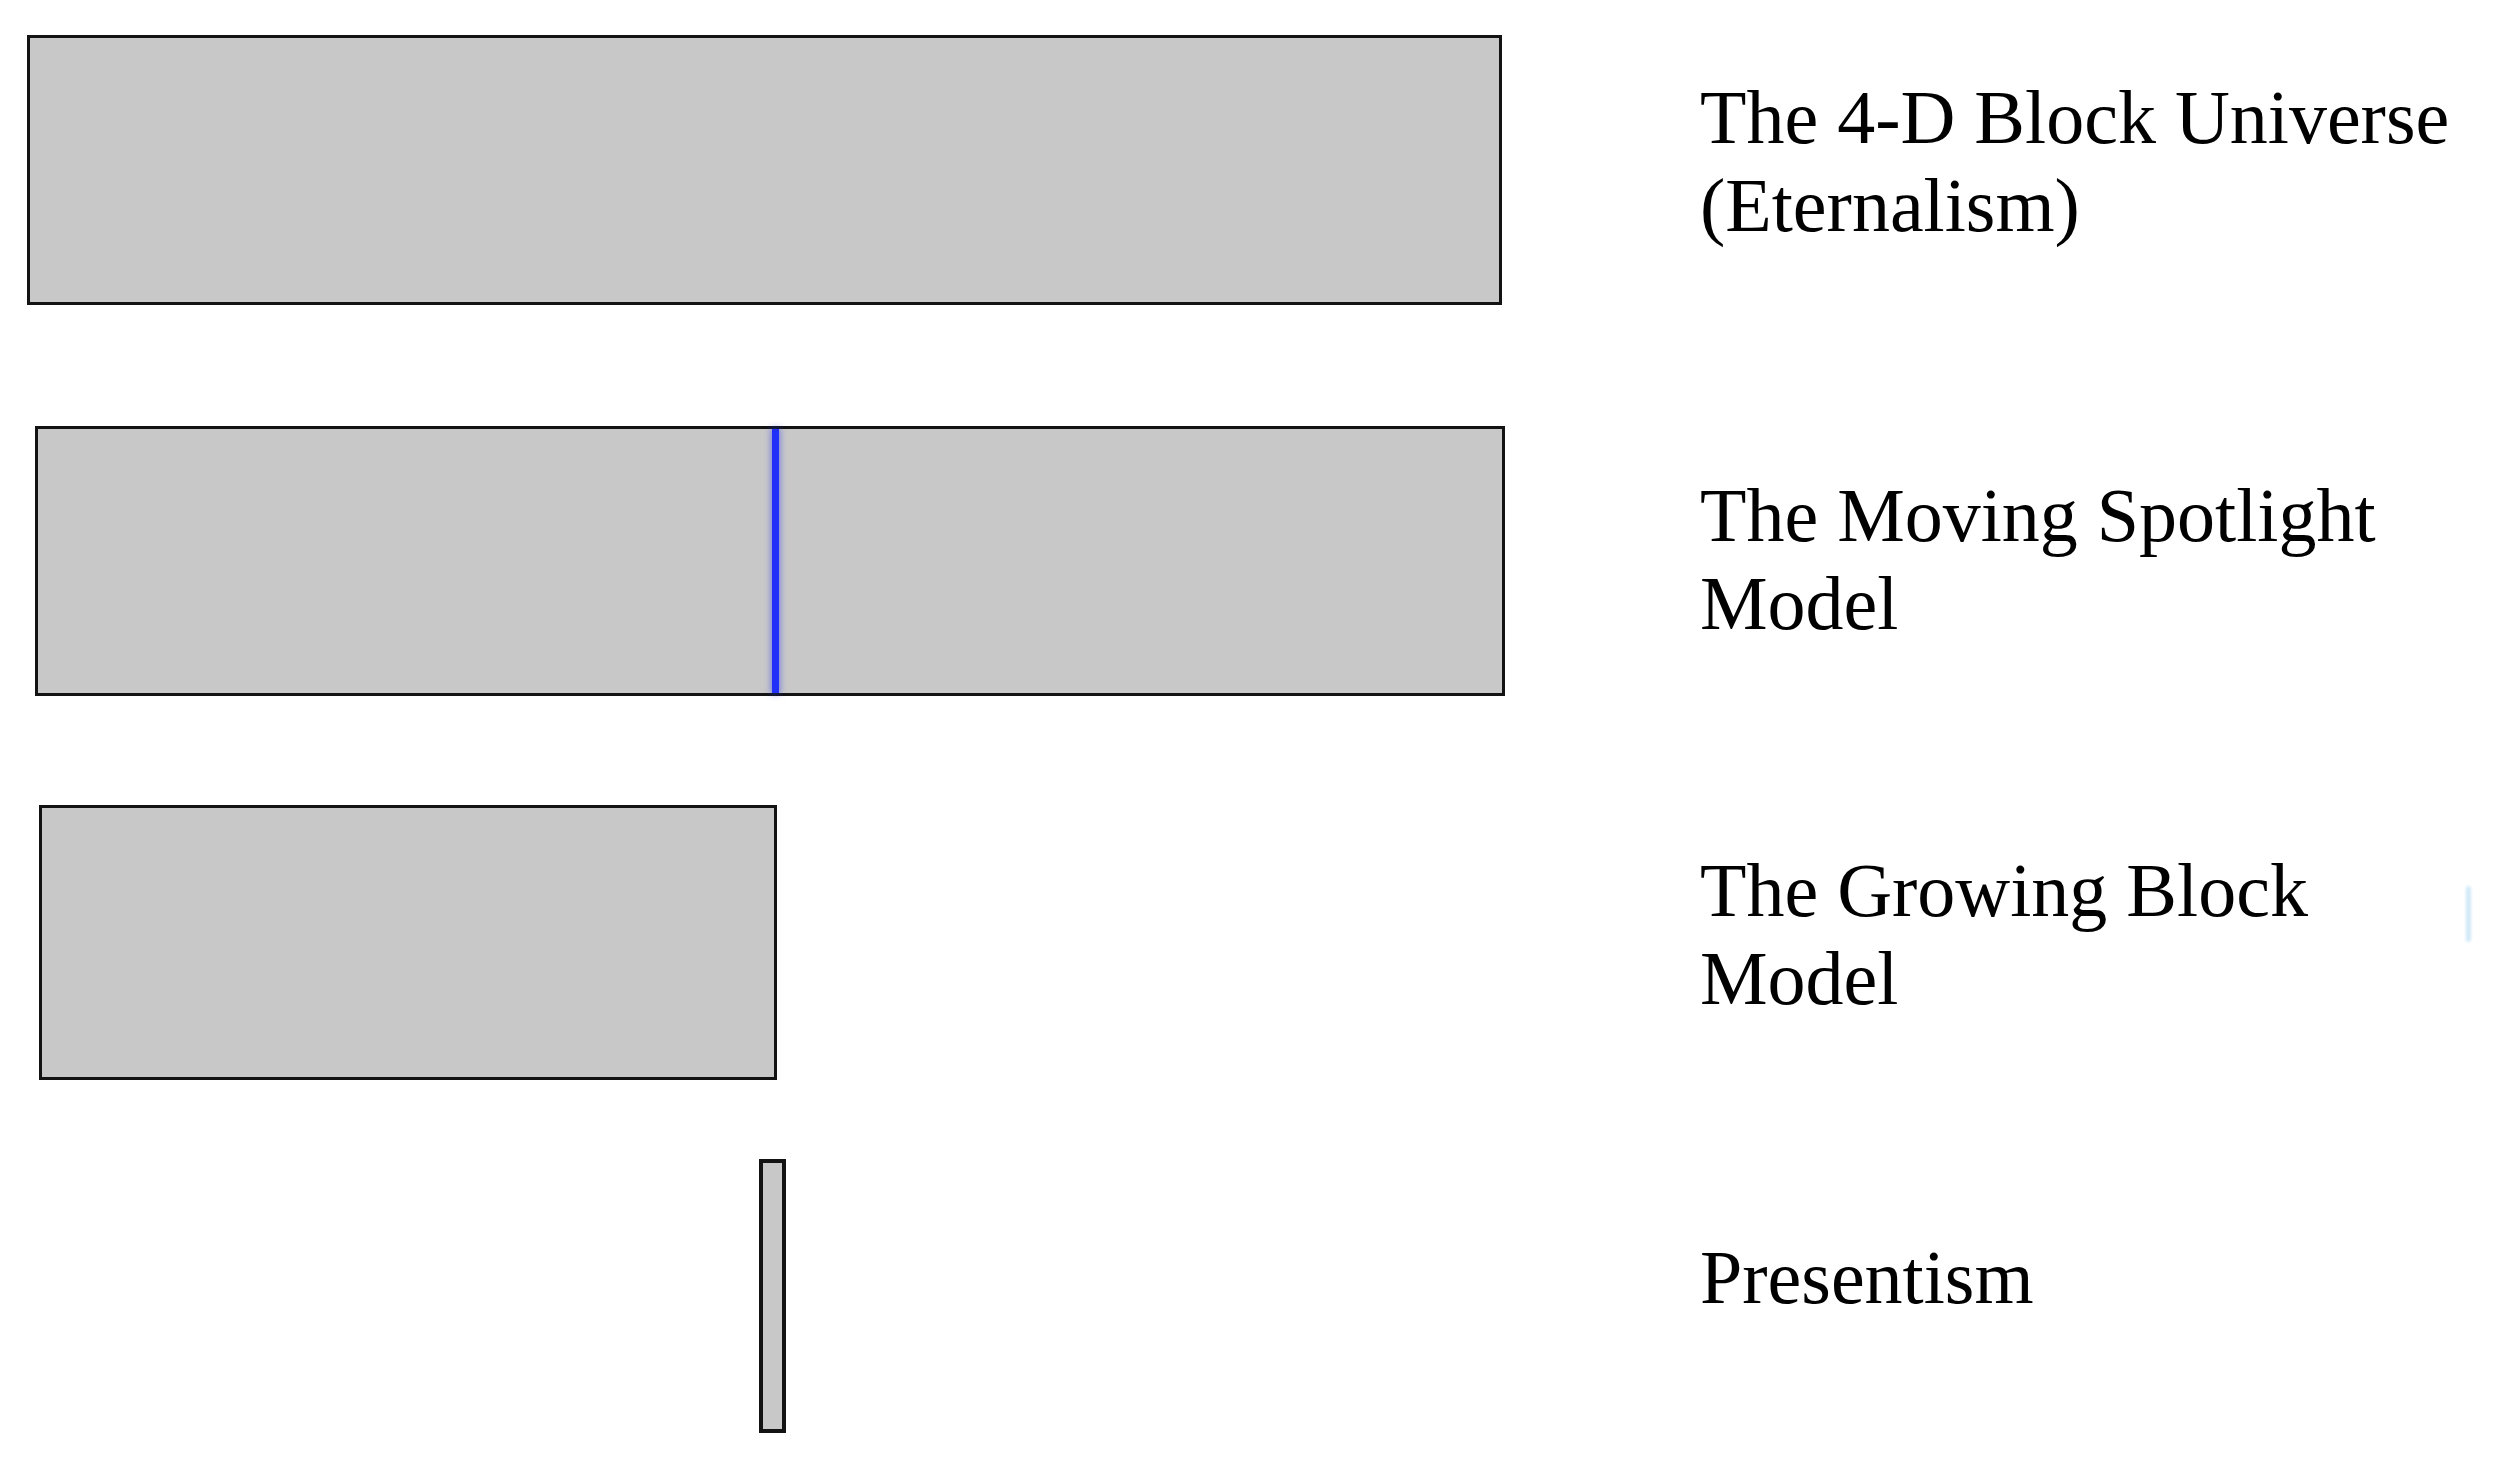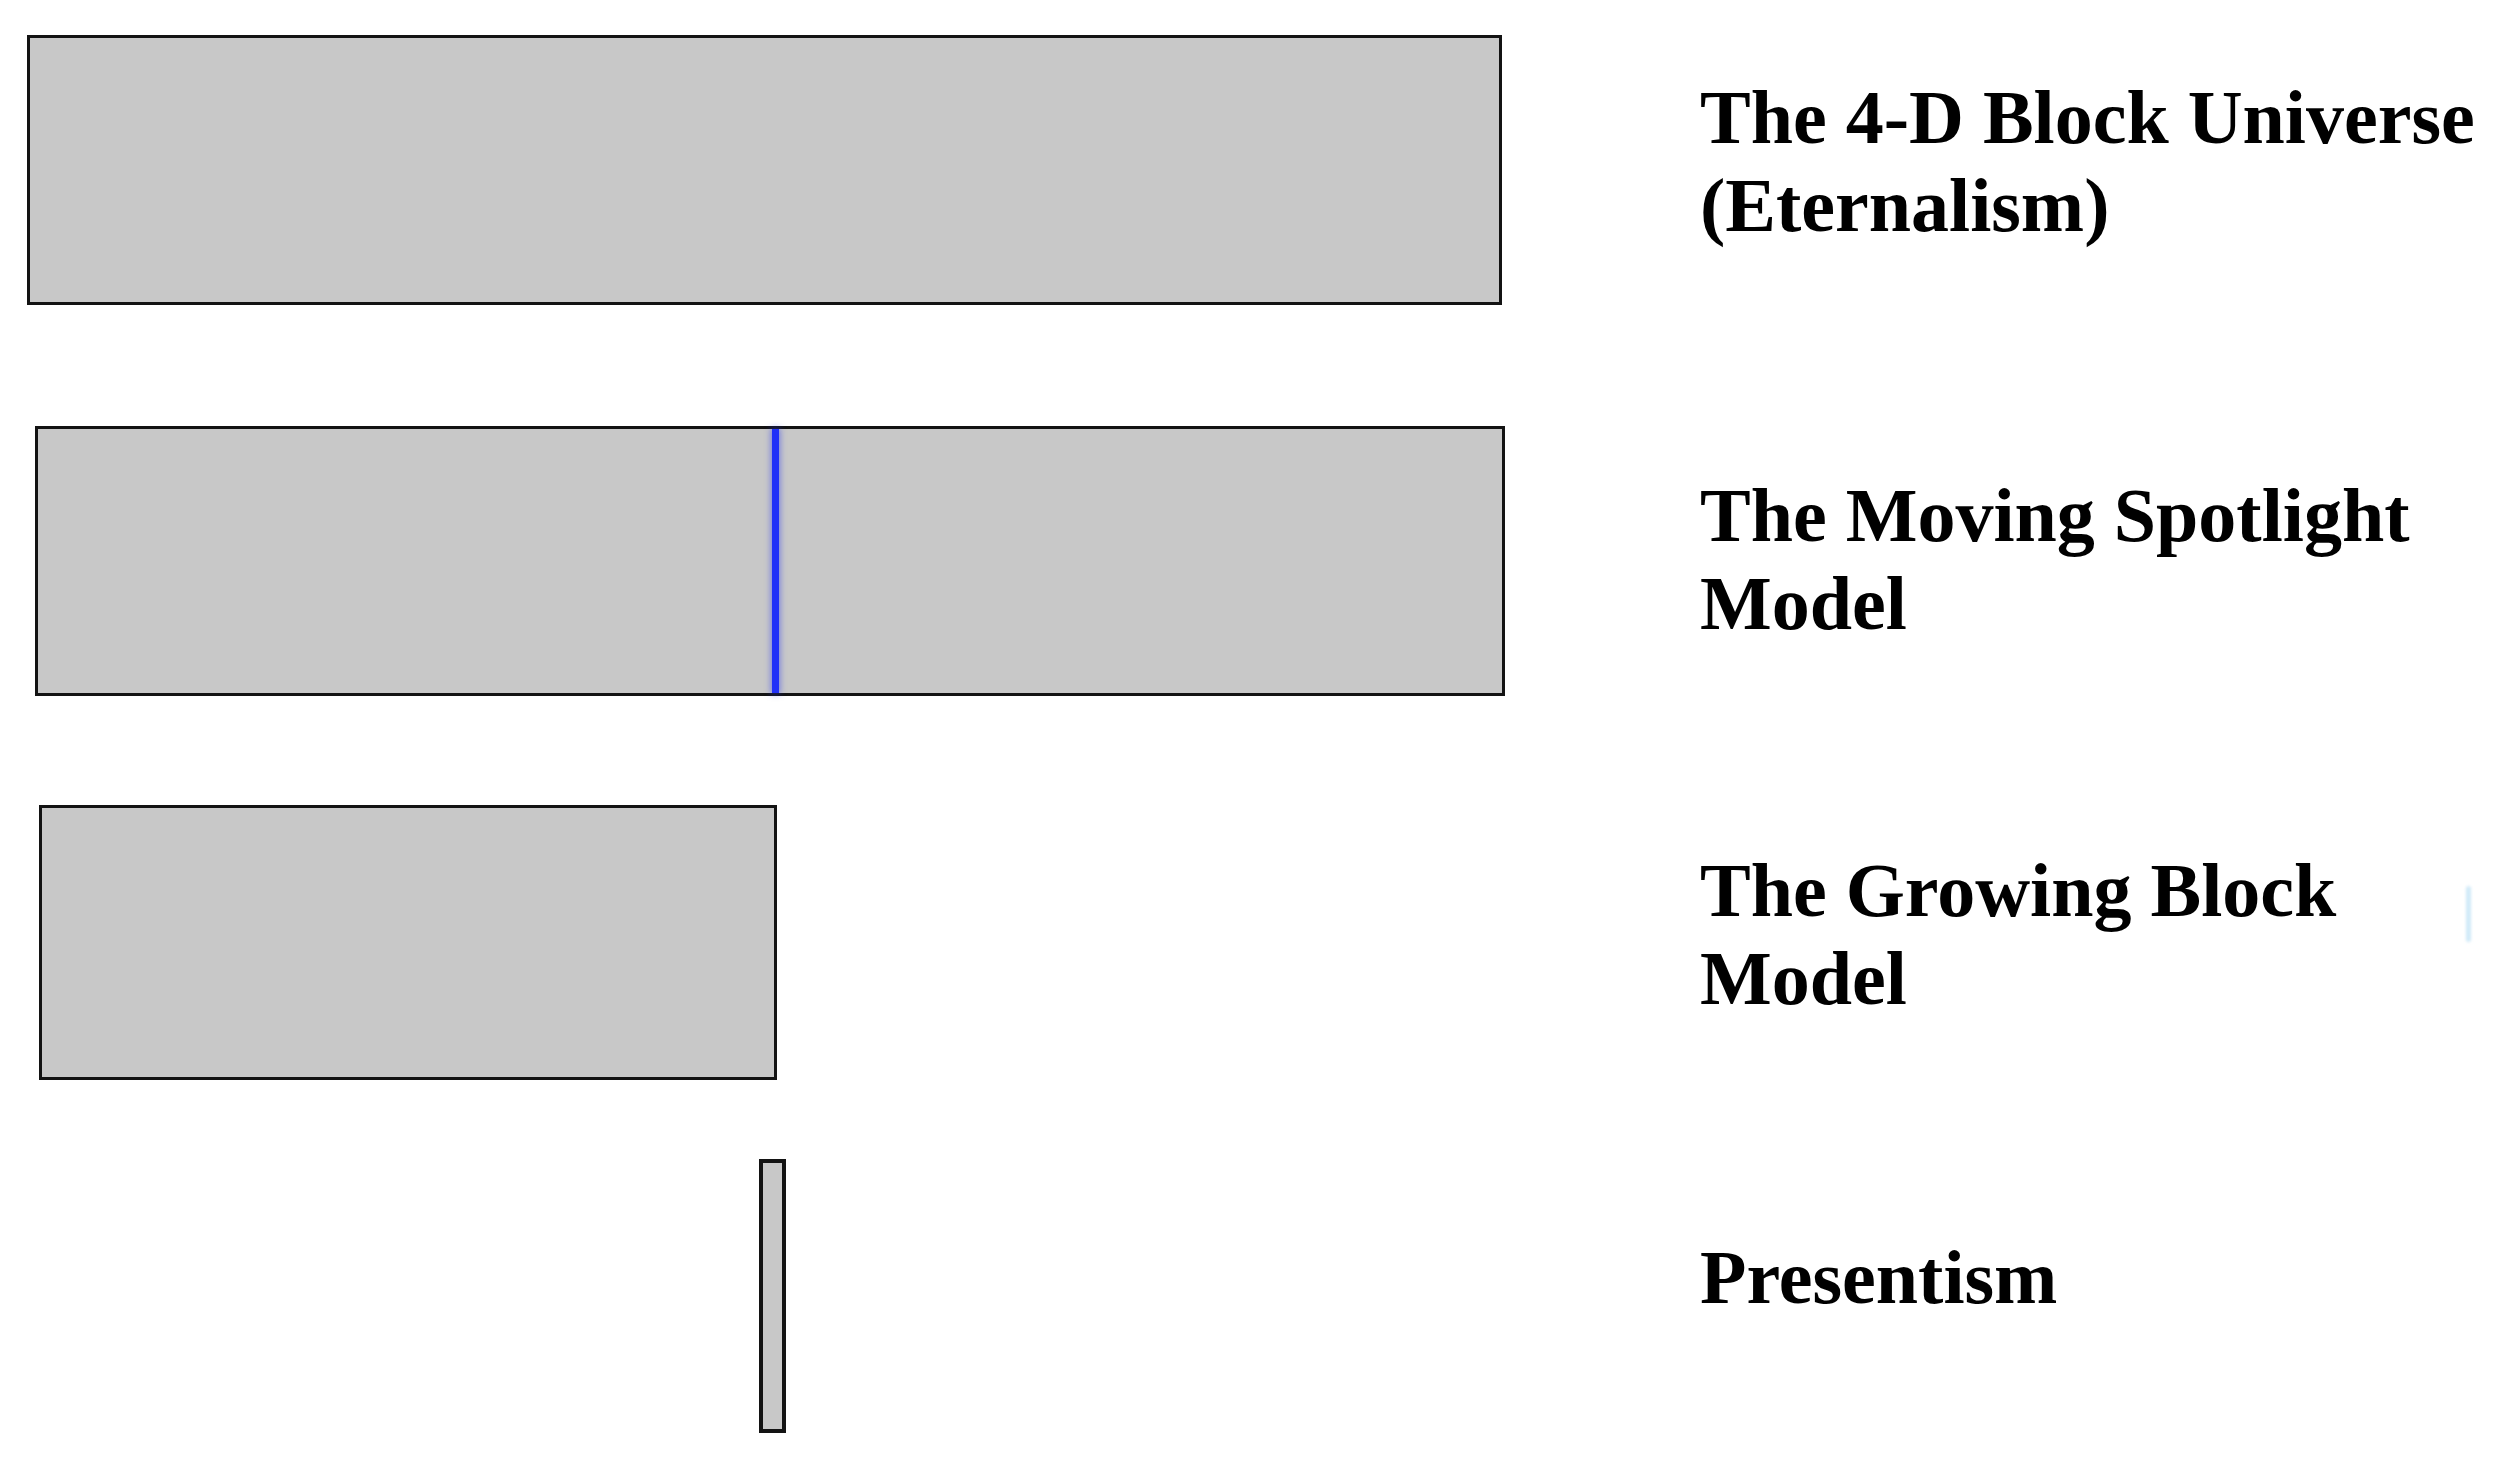--- a/index.html
+++ b/index.html
@@ -11,21 +11,20 @@
     height: 1458px;
     background: var(--background, #ffffff);
     font-family: "Liberation Serif", "DejaVu Serif", serif;
   }
   .canvas {
     position: relative;
     width: 2500px;
     height: 1458px;
     overflow: hidden;
     background: var(--background, #ffffff);
-    font-weight: bold;
   }
   .bar {
     position: absolute;
     box-sizing: border-box;
     background: var(--bar-fill, #c8c8c8);
     border: 3px solid var(--bar-border, #131313);
   }
   .bar.sliver {
     border-width: 4px;
   }

